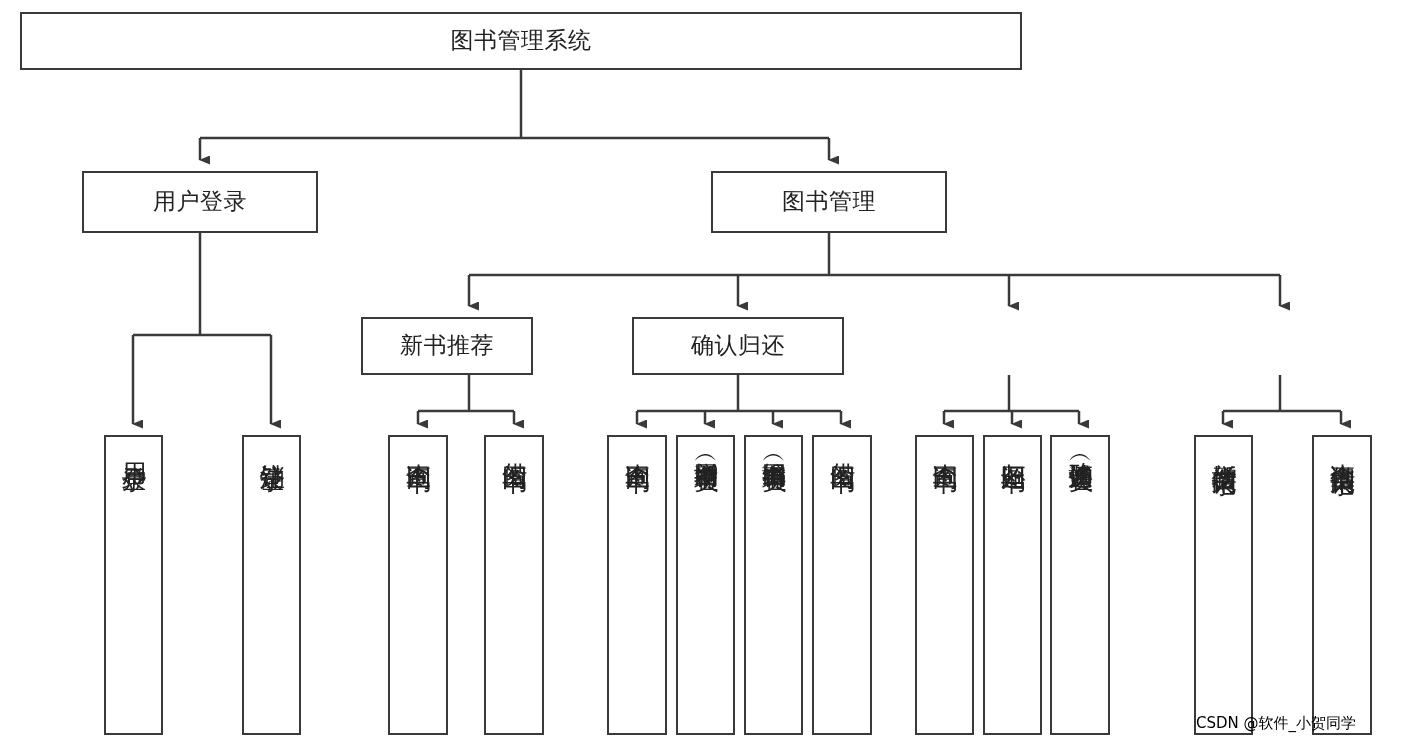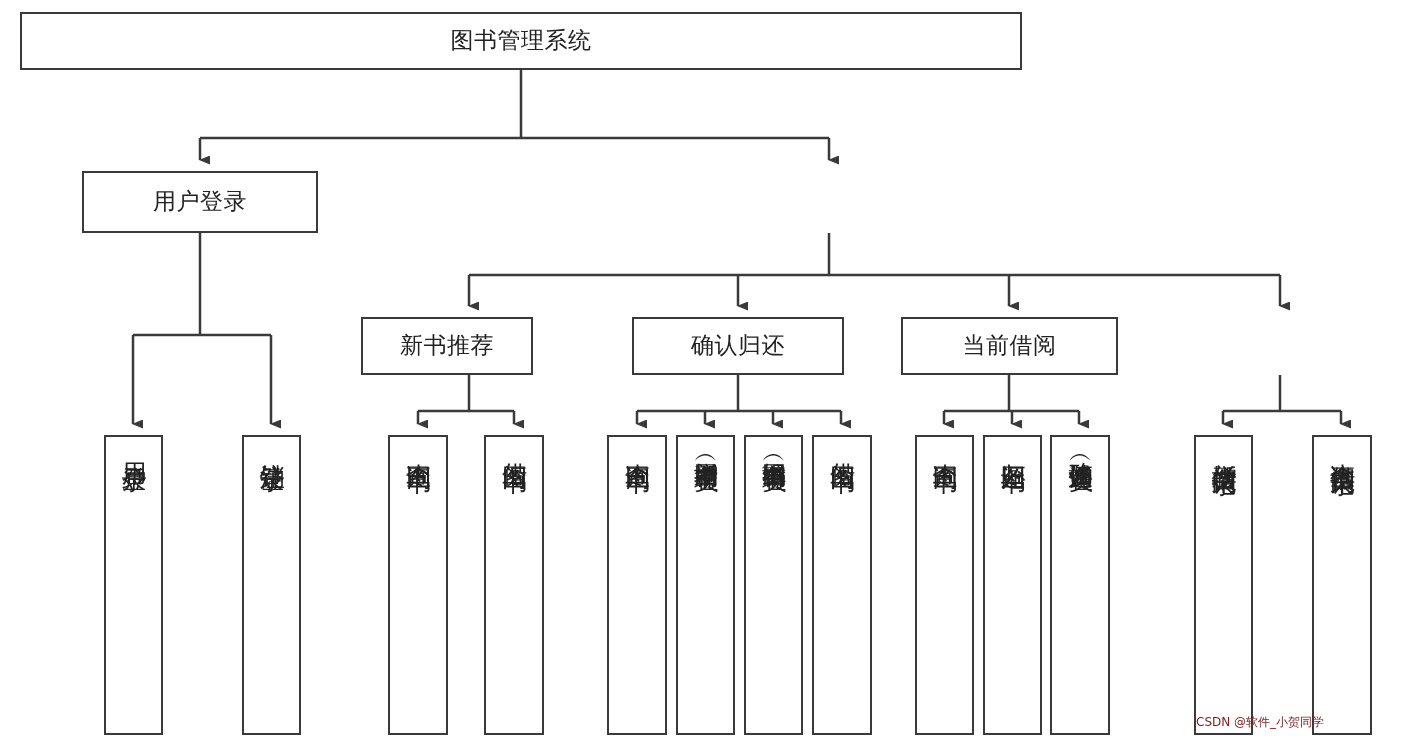--- a/index.html
+++ b/index.html
@@ -57,22 +57,22 @@
     max-height: 286px;
   }
   .node.vert.tall-text .node-label {
     font-size: 24px;
     letter-spacing: 1px;
   }
   #watermark {
     position: absolute;
     left: 1196px;
     top: 714px;
-    font-size: 12px;
-    color: #7f1d1d;
+    font-size: 15px;
+    color: #000000;
     white-space: nowrap;
     z-index: 5;
     font-family: "DejaVu Sans", "Liberation Sans", sans-serif;
   }
 </style>
 </head>
 <body>
 
 <div id="diagram-root">
 
@@ -127,32 +127,32 @@
   </svg>
 
   <div class="node horiz" style="left:20px; top:12px; width:1002px; height:58px;">
     <span class="node-label">图书管理系统</span>
   </div>
 
   <div class="node horiz" style="left:82px; top:171px; width:236px; height:62px;">
     <span class="node-label">用户登录</span>
   </div>
 
+  <div class="node horiz" style="left:711px; top:171px; width:236px; height:62px;">
+    <span class="node-label">图书管理</span>
+  </div>
 
   <div class="node horiz" style="left:361px; top:317px; width:172px; height:58px;">
     <span class="node-label">新书推荐</span>
   </div>
 
   <div class="node horiz" style="left:632px; top:317px; width:212px; height:58px;">
     <span class="node-label">确认归还</span>
   </div>
 
-  <div class="node horiz" style="left:901px; top:317px; width:217px; height:58px;">
-    <span class="node-label">当前借阅</span>
-  </div>
 
 
   <div class="node vert" style="left:104px; top:435px; width:59px; height:300px;">
     <span class="node-label">用户登录</span>
   </div>
 
   <div class="node vert" style="left:242px; top:435px; width:59px; height:300px;">
     <span class="node-label">注销登录</span>
   </div>
 

